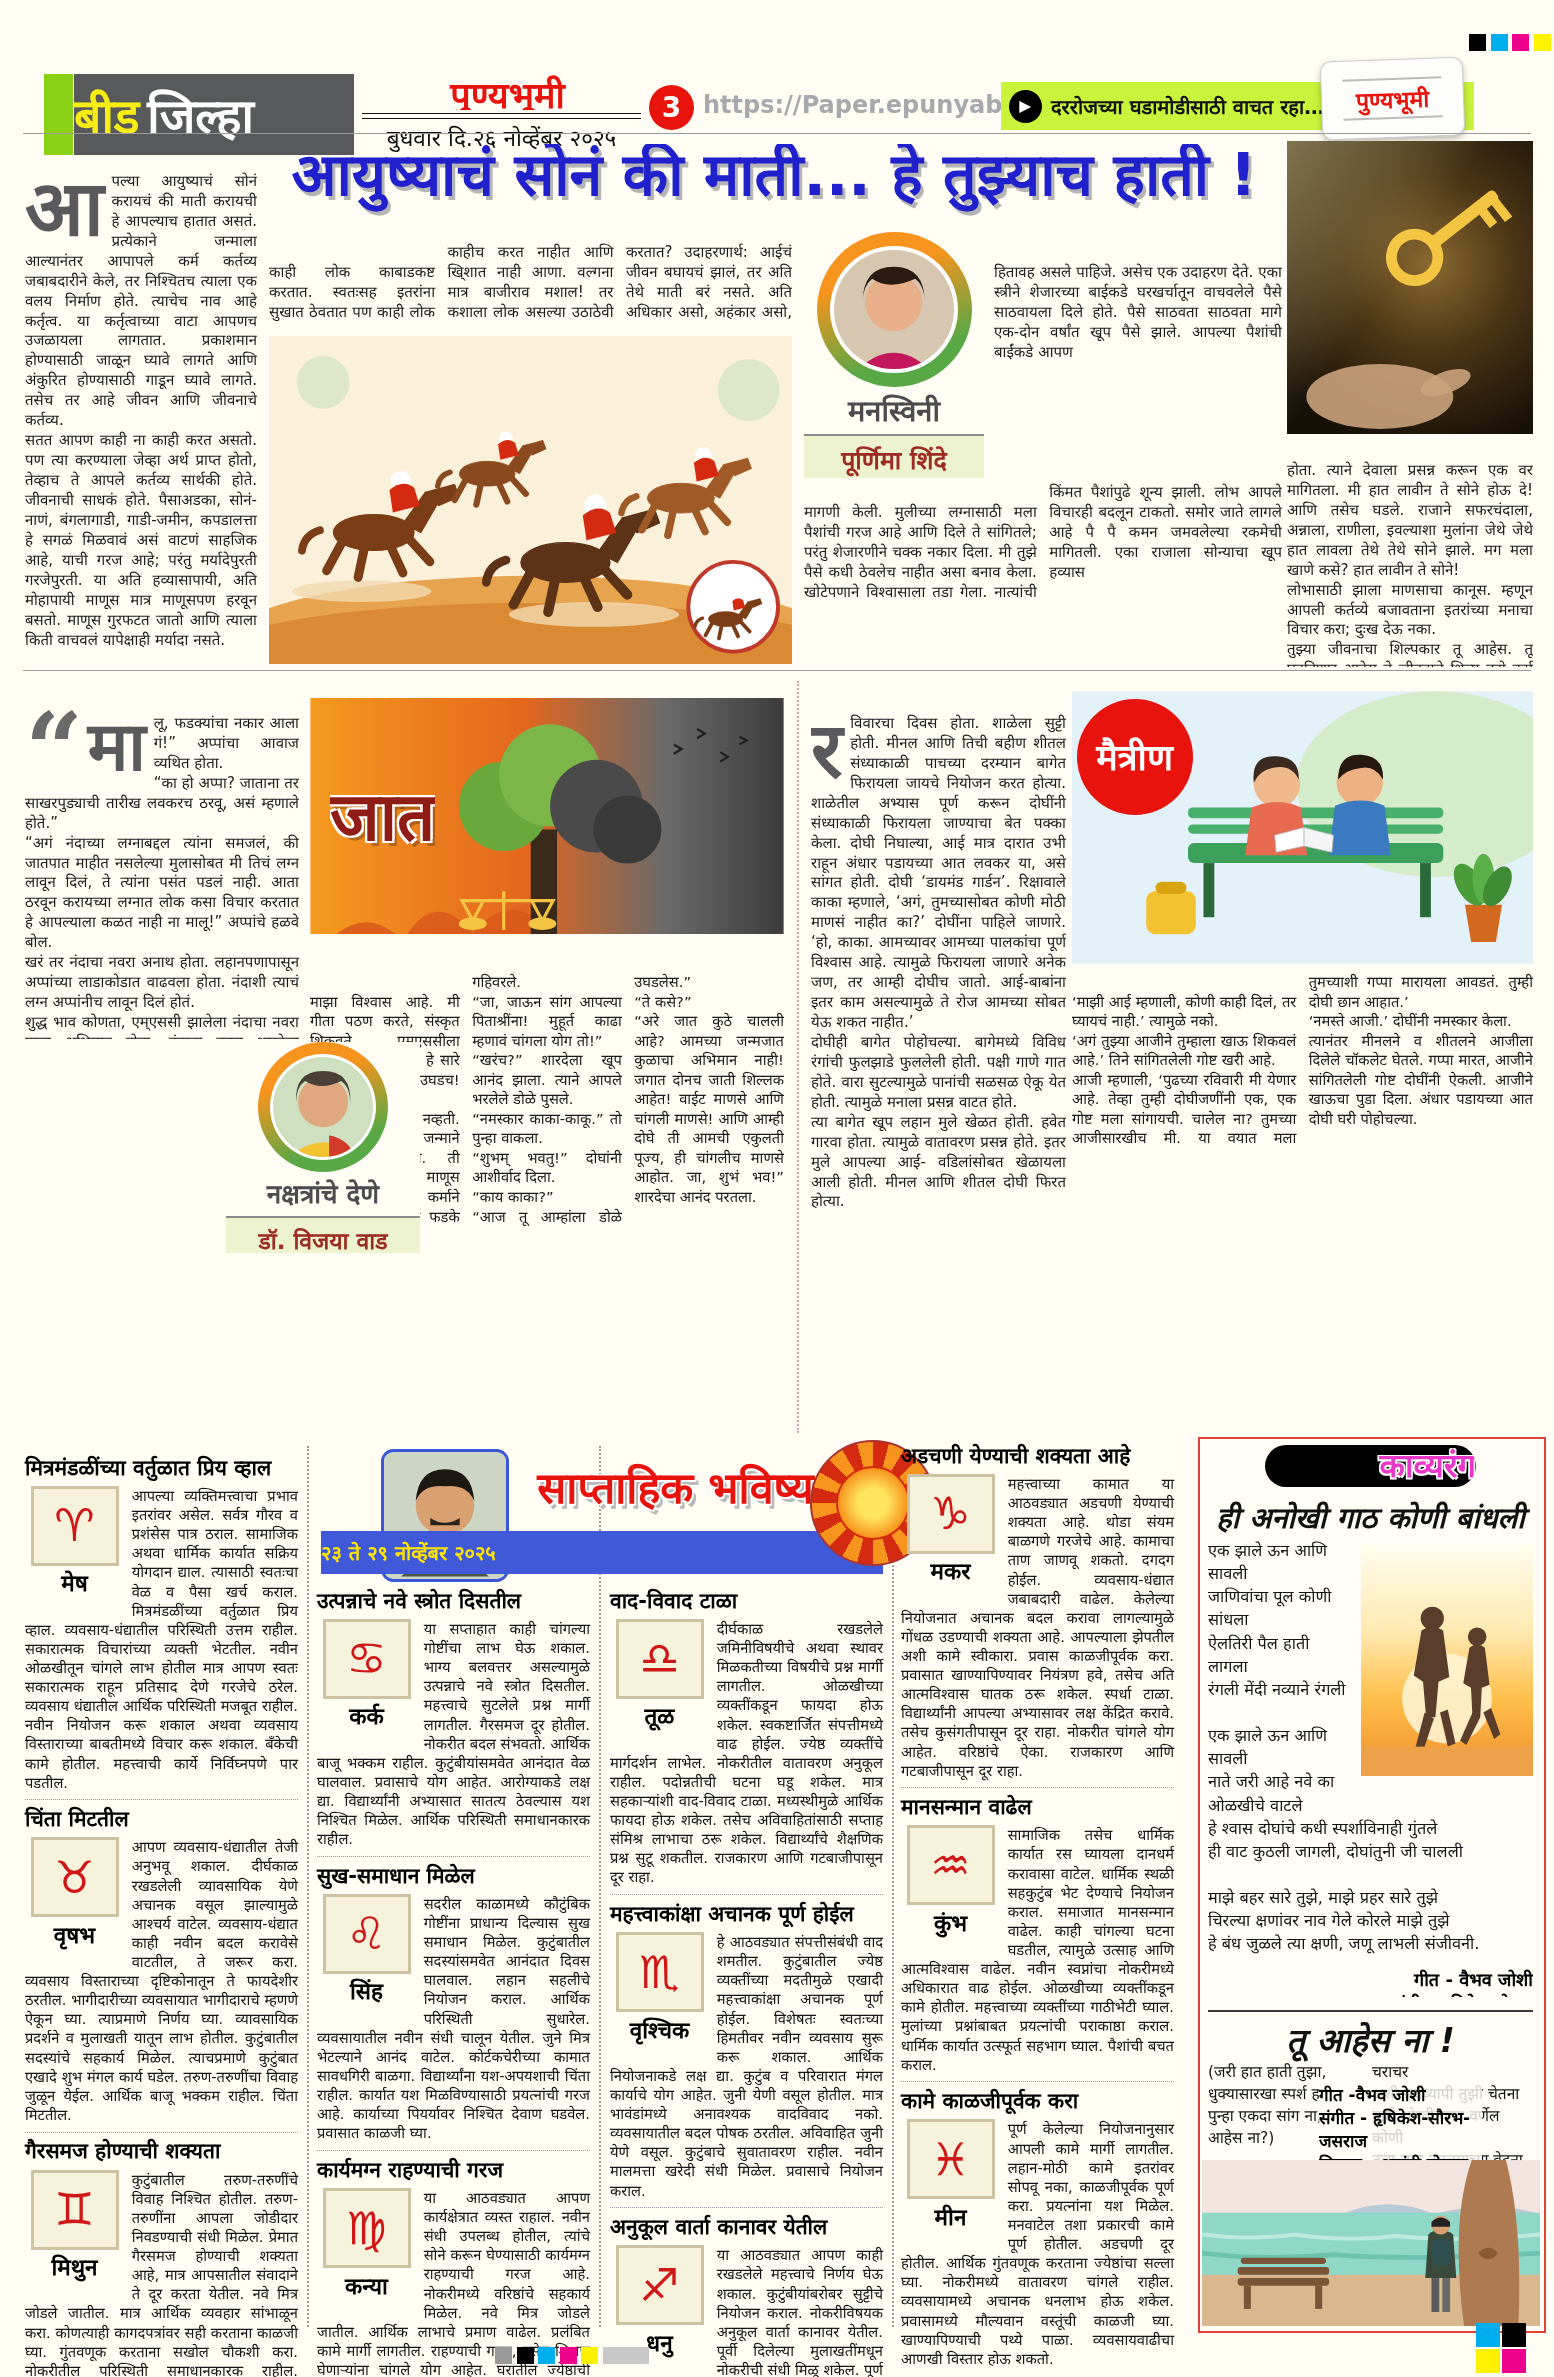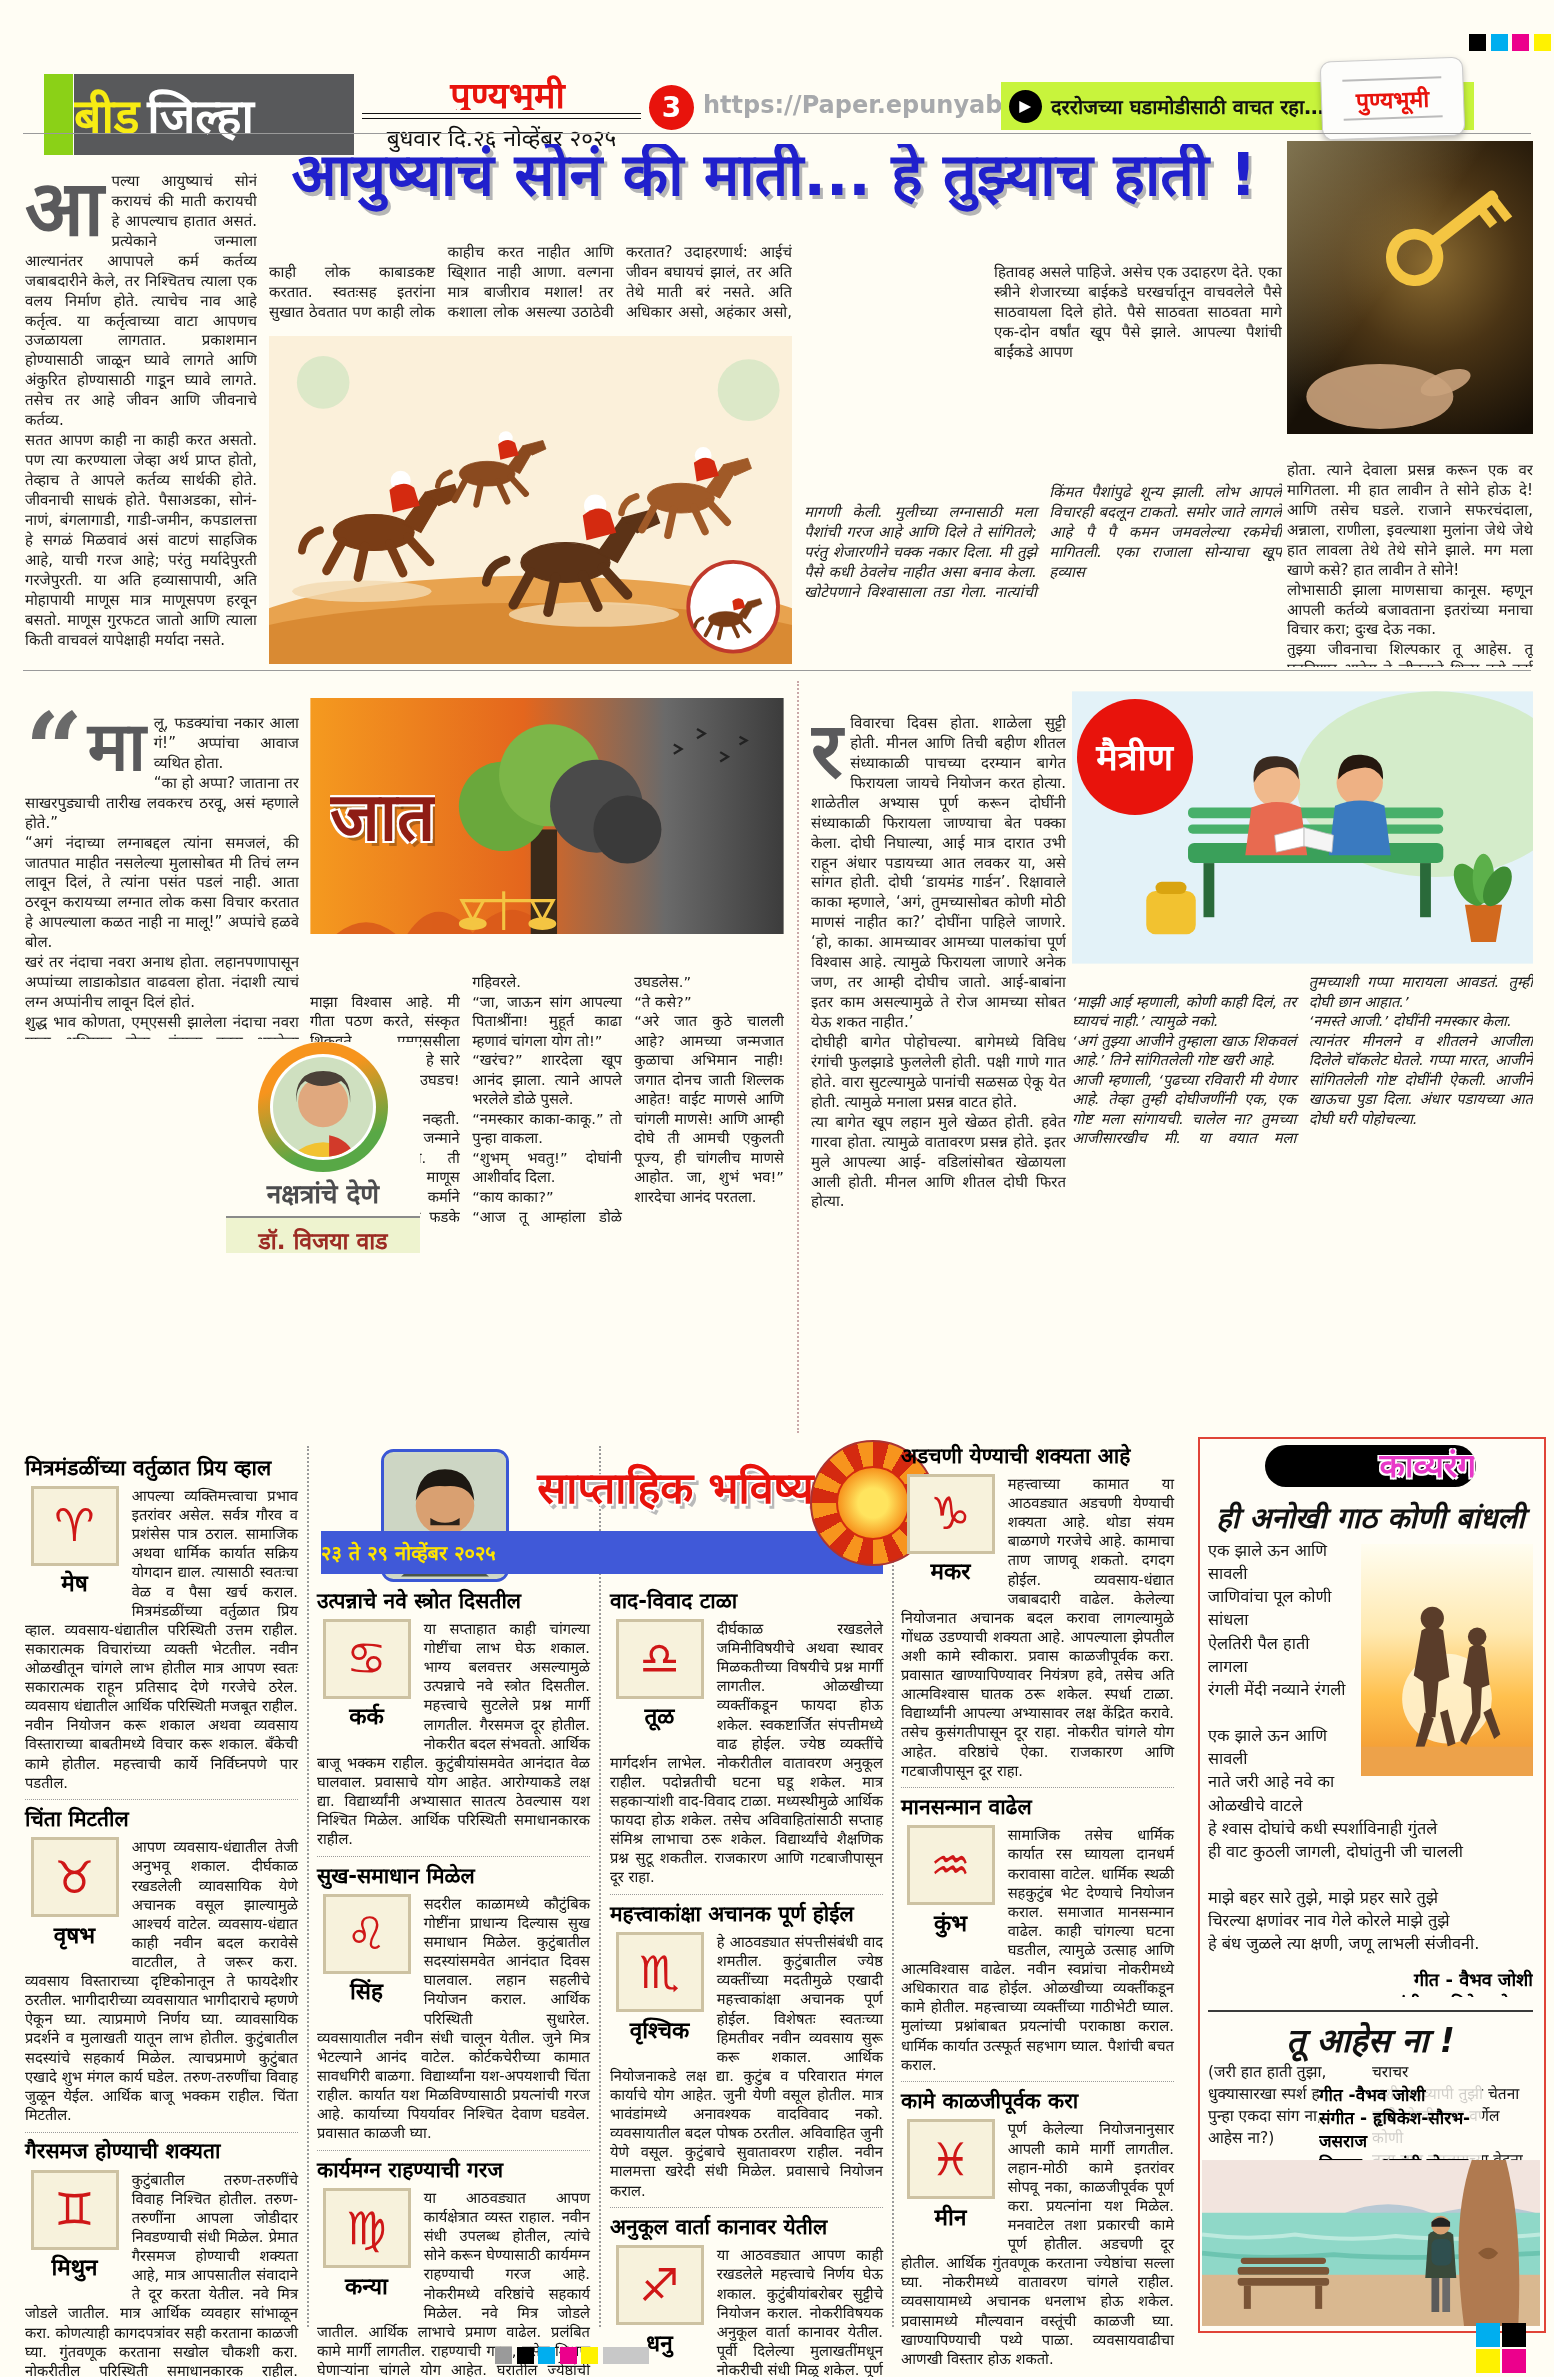--- a/index.html
+++ b/index.html
@@ -1,19 +1,19 @@
 <!DOCTYPE html>
 <html style="font-size:12.4px"><head>
 <meta charset="utf-8">
 <style>
   html,body{margin:0;padding:0;background:#d8d8d8;font-family:"DejaVu Sans",sans-serif;}
   .page{position:relative;width:1555px;height:2377px;background:#fffdf4;margin:0 auto;overflow:hidden;}
   .abs{position:absolute;overflow:hidden;}
   .art{font-size:15px;line-height:1.33;text-align:justify;color:#1a1a1a;white-space:pre-line;}
-  .cols2{column-count:2;column-gap:12.4px;font-style:italic;}
+  .cols2{column-count:2;column-gap:12.4px;}
   .cols3{column-count:3;column-gap:12.4px;}
   .dc{float:left;font-size:77px;line-height:.82;color:#5a5a5c;font-weight:bold;margin:4.6px 7.7px 0 0;}
   .qm{float:left;font-size:101px;line-height:.55;color:#6a6a6a;font-weight:bold;margin:7.7px 4.6px 0 0;font-family:"DejaVu Serif",serif;}
   .rule{position:absolute;border-top:1.5px solid #9a9a9a;}
   .vdot{position:absolute;width:0;border-left:2.3px dotted #c9a8a8;}
   
   .hgreen{background:#8bd117;}
   .hbox{background:#58595b;display:flex;align-items:center;justify-content:flex-start;font-weight:bold;font-size:48px;}
   .hbox .w1{color:#f7ec13;margin-right:7.7px;}
   .hbox .w2{color:#ffffff;}
@@ -152,20 +152,35 @@
         .cap{fill:#ffffff;stroke:none}
         .shirt{fill:#d42a10;stroke:none}
       </style>
       <circle cx="600" cy="350" r="58" fill="#fff" stroke="#c0392b" stroke-width="5"></circle>
       <g fill="#7a3d16" stroke="#7a3d16">
           <use href="#horse" transform="translate(558,330) scale(0.62)"></use>
         </g>
     </svg>
   </div>
 
+  <div class="abs byline" style="left:804px;top:232px;width:180px;height:246px">
+    <div class="pframe" style="width:155px;height:155px;margin:0 auto">
+      <div class="pinner">
+          <div class="face" style="background:#d8c7b0">
+        <svg viewBox="0 0 100 100" width="100%" height="100%">
+              <circle cx="50" cy="44" r="24" fill="#e8b08a"></circle>
+              <path d="M24,44 q0,-30 26,-30 q26,0 26,30 q0,-14 -8,-20 q-22,10 -36,0 q-8,6 -8,20z" fill="#2a1a12"></path>
+              <path d="M20,100 q30,-28 60,0 z" fill="#c2185b"></path>
+            </svg>
+      </div>
+        </div>
+    </div>
+    <span class="tag">मनस्विनी</span>
+    <span class="nm">पूर्णिमा शिंदे</span>
+  </div>
 
   <div class="abs art" style="left:994px;top:243px;width:288px;height:229px">
     <span>हितावह असले पाहिजे. असेच एक उदाहरण देते. एका स्त्रीने शेजारच्या बाईकडे घरखर्चातून वाचवलेले पैसे साठवायला दिले होते. पैसे साठवता साठवता मागे एक-दोन वर्षांत खूप पैसे झाले. आपल्या पैशांची बाईंकडे आपण</span>
   </div>
   <div class="abs art cols2" style="left:804px;top:483px;width:478px;height:183px">
     <span>मागणी केली. मुलीच्या लग्नासाठी मला पैशांची गरज आहे आणि दिले ते सांगितले; परंतु शेजारणीने चक्क नकार दिला. मी तुझे पैसे कधी ठेवलेच नाहीत असा बनाव केला. खोटेपणाने विश्वासाला तडा गेला. नात्यांची किंमत पैशांपुढे शून्य झाली. लोभ आपले विचारही बदलून टाकतो. समोर जाते लागले आहे पै पै कमन जमवलेल्या रकमेची मागितली. एका राजाला सोन्याचा खूप हव्यास</span>
   </div>
 
   <div class="abs" style="left:1287px;top:141px;width:246px;height:293px;background:radial-gradient(circle at 58% 42%,#8a6a30 0%,#4a3415 40%,#171007 85%)">
     <div class="abs" style="left:0;top:0;width:246px;height:293px;background:linear-gradient(125deg,rgba(255,236,170,.45) 0%,rgba(255,236,170,0) 45%)"></div>

